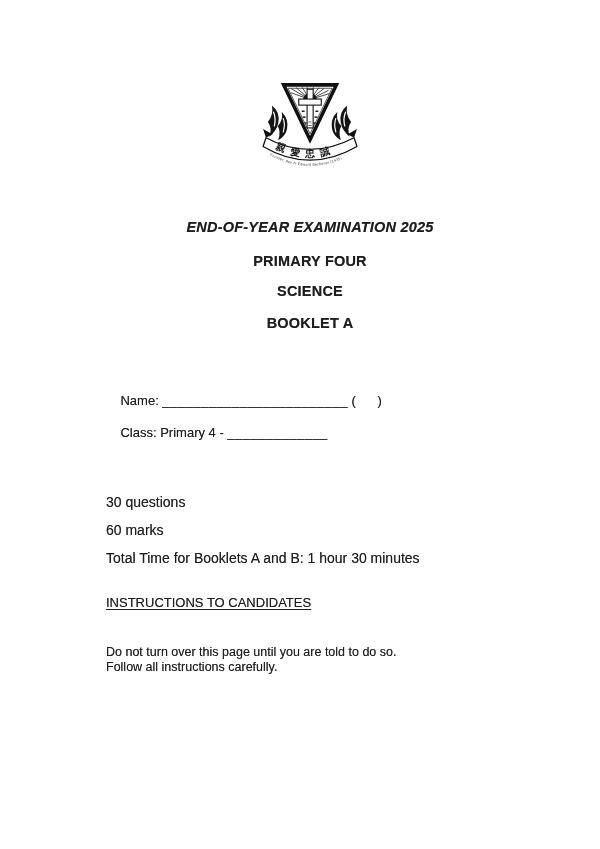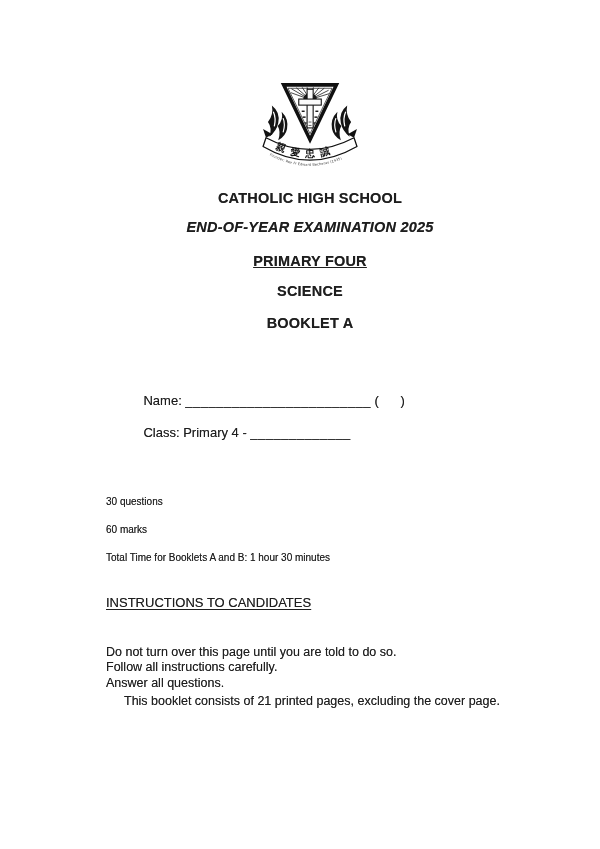--- a/index.html
+++ b/index.html
@@ -29,25 +29,24 @@
     font-size: 14.5px;
     line-height: 17px;
     letter-spacing: 0.2px;
     white-space: nowrap;
   }
   .field-line {
     left: 106px;
     font-size: 13px;
     line-height: 16px;
     white-space: pre;
-    margin-left: 23px;
   }
   .info-line {
     left: 106px;
-    font-size: 10px;
+    font-size: 14px;
     line-height: 16px;
     white-space: nowrap;
   }
   .instructions-heading {
     left: 106px;
     font-size: 13px;
     font-weight: normal;
     text-decoration: underline;
     text-underline-offset: 2px;
     white-space: nowrap;
@@ -140,40 +139,37 @@
       <text font-size="10" font-weight="bold" fill="#141414" letter-spacing="6">
         <textPath href="#bannerArc" startOffset="5%">親愛忠誠</textPath>
       </text>
 
       <text font-size="3.5" fill="#3d3d3d" letter-spacing="0.15">
         <textPath href="#founderArc" startOffset="3%">Founder: Rev Fr Edward Becheras (1935)</textPath>
       </text>
     </svg>
   </div>
 
-  <div class="abs heading scan-text" style="top:190px;">CATHOLIC HIGH SCHOOL</div>
   <div class="abs heading scan-text" style="top:219px;font-style:italic;">END-OF-YEAR EXAMINATION 2025</div>
-  <div class="abs heading scan-text" style="top:253px;text-decoration:underline;">PRIMARY FOUR</div>
+  <div class="abs heading scan-text" style="top:253px;">PRIMARY FOUR</div>
   <div class="abs heading scan-text" style="top:283px;">SCIENCE</div>
   <div class="abs heading scan-text" style="top:315px;">BOOKLET A</div>
 
   <div class="abs field-line scan-text" style="top:377px;">
     <span>Name: </span><span class="blank-run">________________________</span><span> (&nbsp;&nbsp;&nbsp;&nbsp;&nbsp;&nbsp;)</span>
   </div>
   <div class="abs field-line scan-text" style="top:409px;">
     <span>Class: Primary 4 - </span><span class="blank-run">_____________</span>
   </div>
 
   <div class="abs info-line scan-text" style="top:494px;">30 questions</div>
   <div class="abs info-line scan-text" style="top:522px;">60 marks</div>
   <div class="abs info-line scan-text" style="top:550px;">Total Time for Booklets A and B: 1 hour 30 minutes</div>
 
   <div class="abs instructions-heading scan-text" style="top:595px;">INSTRUCTIONS TO CANDIDATES</div>
 
   <div class="abs instructions-block scan-text" style="top:616px;margin-top:29px;">
     <div>Do not turn over this page until you are told to do so.</div>
     <div>Follow all instructions carefully.</div>
-    <div>Answer all questions.</div>
   </div>
 
-  <div class="abs footer-note scan-text" style="top:694px;">This booklet consists of 21 printed pages, excluding the cover page.</div>
 
 </div>
 
 </body></html>

